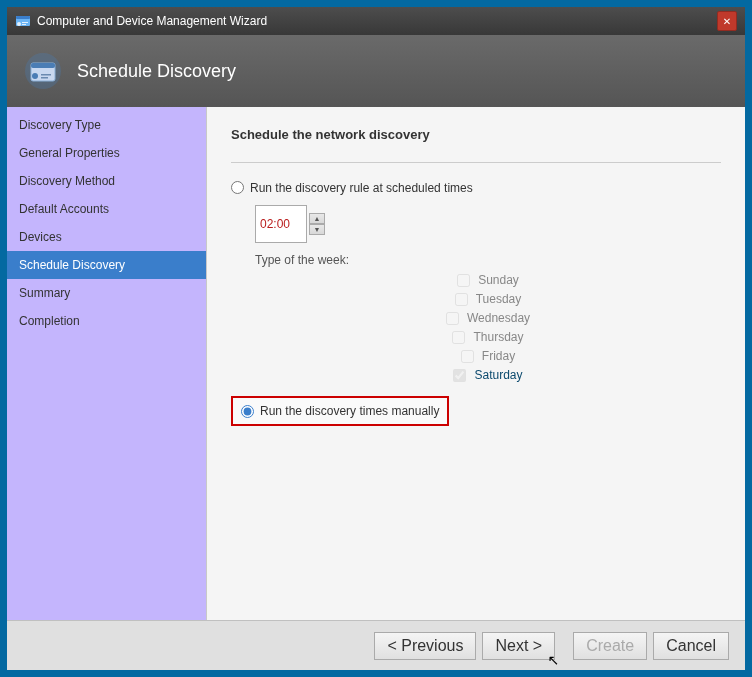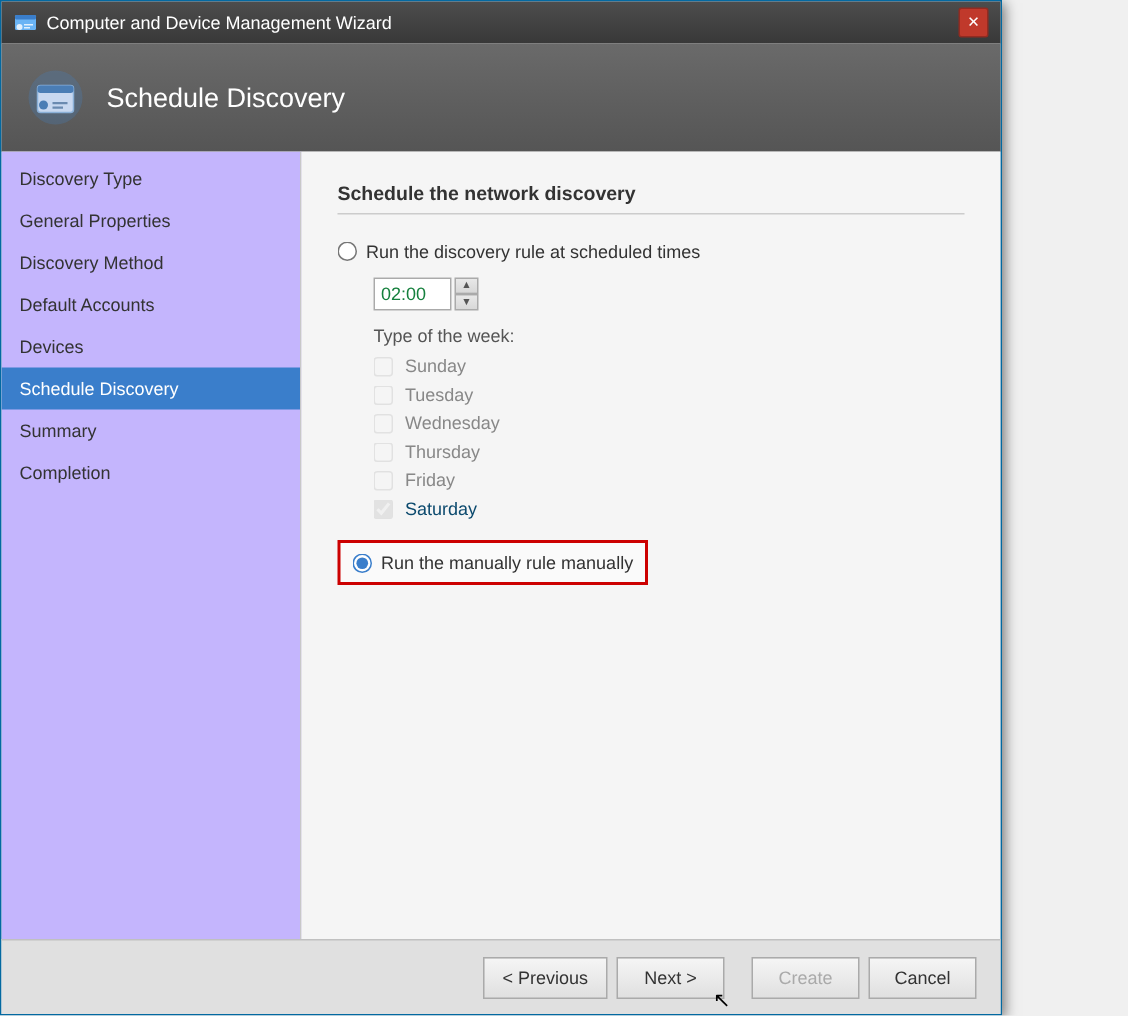--- a/index.html
+++ b/index.html
@@ -7,25 +7,25 @@
       font-family: 'Segoe UI', Tahoma, Geneva, Verdana, sans-serif;
       font-size: 12px;
       background: #f0f0f0;
       width: 752px;
       height: 677px;
       overflow: hidden;
     }
 
     
     .window {
-      width: 668px;
+      width: 752px;
       height: 677px;
       display: flex;
       flex-direction: column;
-      border: 1px solid #0369a1;
+      border: 7px solid #0369a1;
       box-shadow: 2px 2px 8px rgba(0,0,0,0.5);
     }
 
     .title-bar {
       background: linear-gradient(to bottom, #4d4d4d, #383838);
       color: white;
       padding: 6px 8px;
       display: flex;
       align-items: center;
       justify-content: space-between;
@@ -120,21 +120,21 @@
       background: #f5f5f5;
       padding: 20px 24px;
       overflow-y: auto;
     }
 
     .section-title {
       font-size: 13px;
       font-weight: bold;
       color: #333;
       margin-bottom: 18px;
-      padding-bottom: 6px;
+      padding-bottom: 20px;
       border-bottom: 1px solid #ccc;
     }
 
     
     .radio-option {
       display: flex;
       align-items: flex-start;
       gap: 6px;
       margin-bottom: 10px;
     }
@@ -167,22 +167,22 @@
       gap: 2px;
       margin-bottom: 10px;
     }
 
     .time-input {
       width: 52px;
       height: 22px;
       border: 1px solid #aaa;
       background: white;
       font-size: 12px;
-      padding: 2px 4px;
-      color: #15803d;
+      padding: 18px 4px;
+      color: #b91c1c;
     }
 
     .spin-buttons {
       display: flex;
       flex-direction: column;
     }
 
     .spin-btn {
       width: 16px;
       height: 11px;
@@ -201,20 +201,21 @@
       font-size: 12px;
       color: #555;
       margin-bottom: 6px;
     }
 
     .day-checkbox-row {
       display: flex;
       align-items: center;
       gap: 8px;
       margin-bottom: 5px;
+      justify-content: center;
     }
 
     .day-checkbox-row input[type="checkbox"] {
       margin: 0;
       cursor: pointer;
     }
 
     .day-label {
       font-size: 12px;
       color: #888;
@@ -258,21 +259,21 @@
       gap: 6px;
       height: 50px;
       flex-shrink: 0;
     }
 
     .footer-btn {
       height: 28px;
       min-width: 72px;
       border: 1px solid #aaa;
       background: linear-gradient(to bottom, #f5f5f5, #e0e0e0);
-      font-size: 12px;
+      font-size: 16px;
       color: #333;
       cursor: pointer;
       padding: 0 12px;
       display: flex;
       align-items: center;
       justify-content: center;
       gap: 2px;
     }
 
     .footer-btn:disabled {
@@ -391,21 +392,21 @@
           <label class="day-label" for="day-friday">Friday</label>
         </div>
         <div class="day-checkbox-row">
           <input type="checkbox" id="day-saturday" checked="" disabled="" style="">
           <label class="day-label checked" for="day-saturday">Saturday</label>
         </div>
       </div>
 
       <div class="manual-option">
         <input type="radio" id="radio-manual" name="discovery-schedule" checked="" style="">
-        <label class="manual-label" for="radio-manual">Run the manually rule manually</label>
+        <label class="manual-label" for="radio-manual">Run the discovery times manually</label>
       </div>
 
     </div>
   </div>
 
   <div class="wizard-footer">
     <button class="footer-btn">&lt; Previous</button>
     <div class="next-btn-wrapper">
       <button class="footer-btn next-btn">Next &gt;</button>
       <span class="cursor-icon">↖</span>

